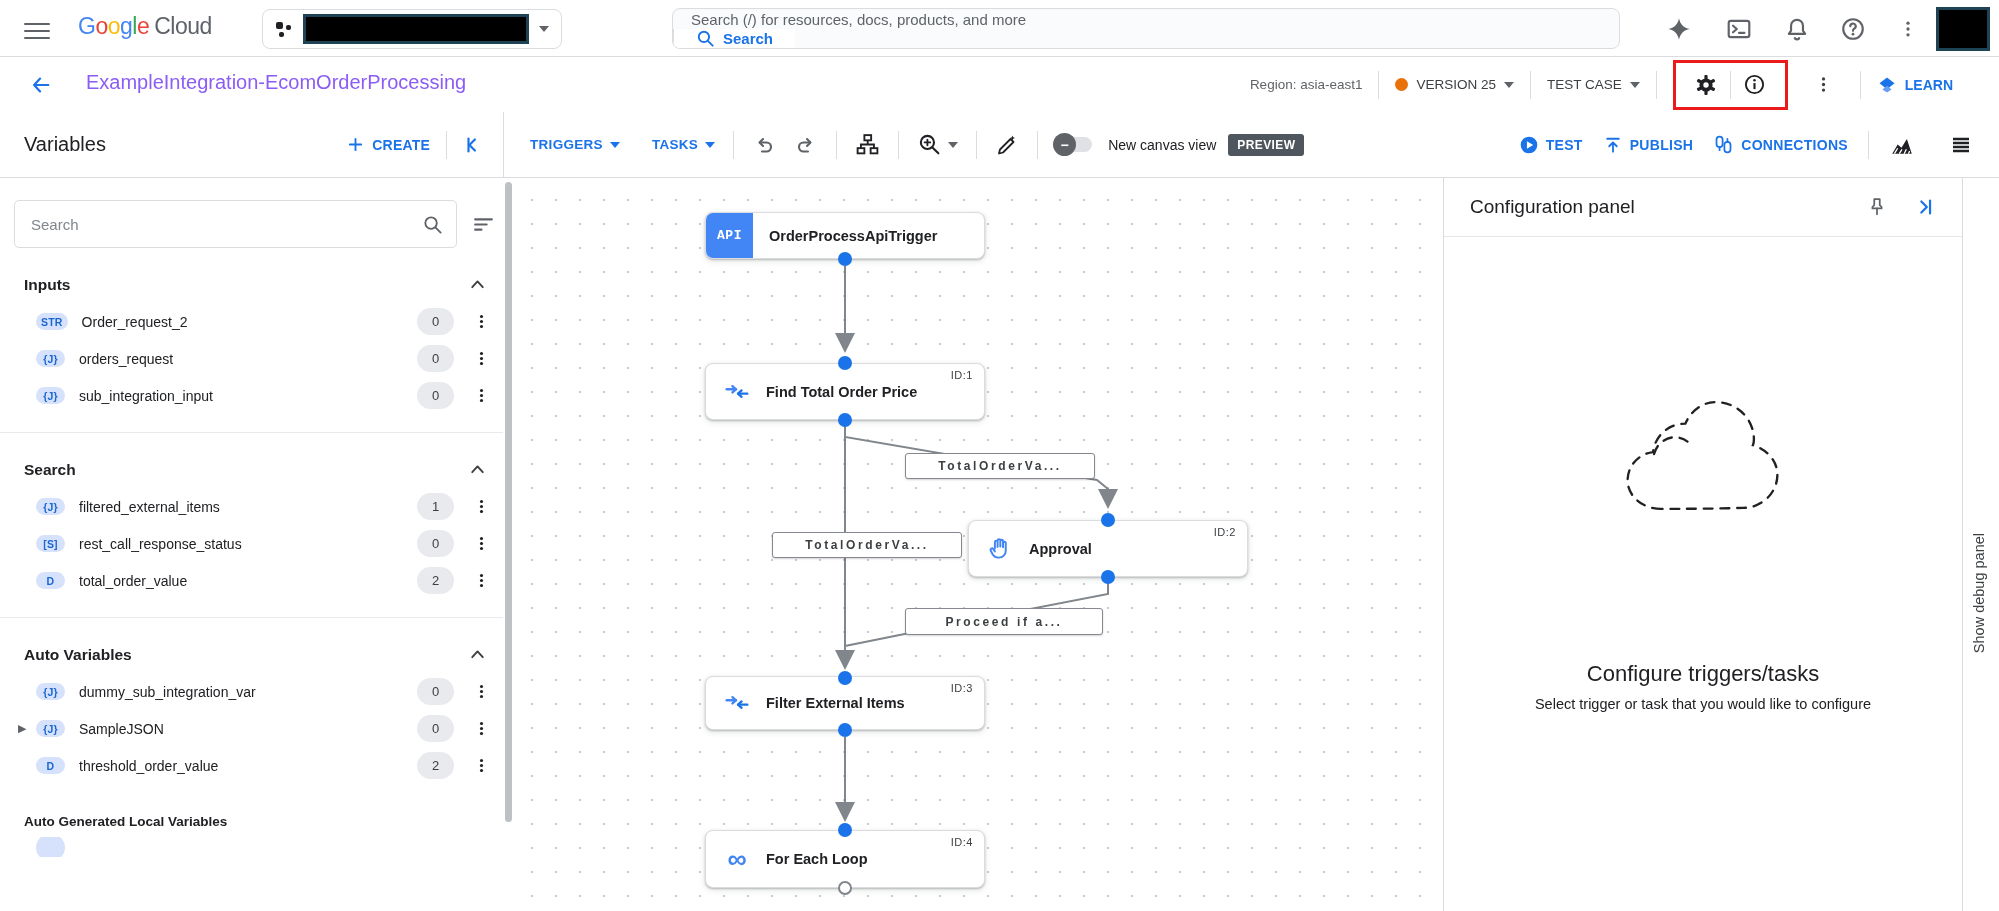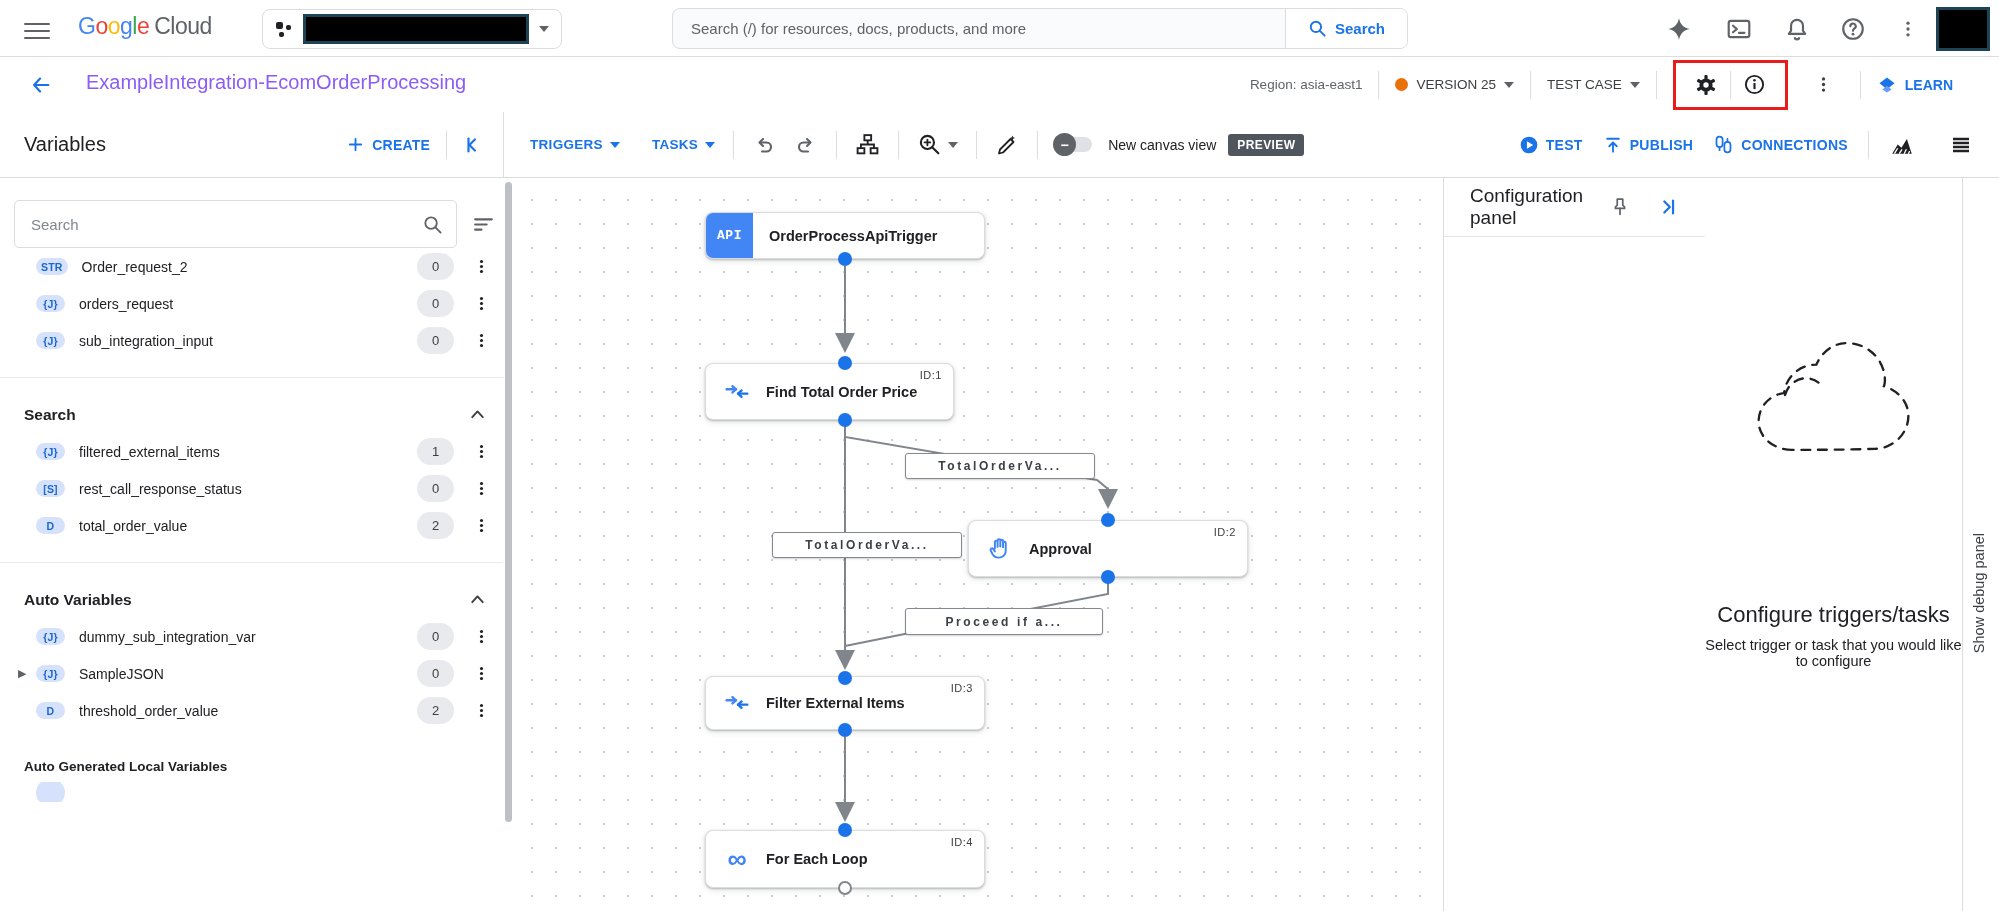--- a/index.html
+++ b/index.html
@@ -14,22 +14,22 @@
   .brand { position:absolute; left:78px; top:13px; font-size:23px; letter-spacing:-0.5px; }
   .brand .cloud { color:#5f6368; margin-left:5px; }
   .c-blue{color:#4285F4}.c-red{color:#EA4335}.c-yellow{color:#FBBC05}.c-green{color:#34A853}
   .proj-sel { position:absolute; left:262px; top:9px; width:300px; height:40px; border:1px solid #dadce0;
     border-radius:8px; display:flex; align-items:center; padding:0 12px; gap:10px; cursor:pointer; }
   .proj-icon { width:18px; height:18px; position:relative; flex:0 0 auto; }
   .proj-icon i { position:absolute; background:#202124; border-radius:2px; }
   .redact { flex:1; height:30px; background:#000; border:3px solid #1d4354; }
   .caret { width:0; height:0; border-left:5px solid transparent; border-right:5px solid transparent;
     border-top:6px solid #5f6368; flex:0 0 auto; }
-  .topsearch { position:absolute; left:672px; top:8px; width:736px; height:41px; border:1px solid #dadce0;
-    border-radius:8px; display:flex; overflow:hidden; background:#fafbfc; }
+  .topsearch { position:absolute; left:672px; top:8px; width:948px; height:41px; border:1px solid #dadce0;
+    border-radius:8px; display:flex; overflow:hidden; background:#fafbfc;flex-direction:column; }
   .topsearch input { flex:1; border:0; outline:0; background:transparent; padding:0 18px; font-size:15px;
     font-family:"Liberation Sans",sans-serif; color:#202124; }
   .topsearch input::placeholder { color:#5f6368; }
   .search-btn { width:122px; background:#fff; border-left:1px solid #dadce0; display:flex; align-items:center;
     justify-content:center; gap:8px; color:#1a73e8; font-size:15px; font-weight:bold; cursor:pointer; }
   .top-ic { position:absolute; top:16px; width:26px; height:26px; cursor:pointer; }
   .avatar { position:absolute; left:1936px; top:7px; width:54px; height:44px; background:#000; border:3px solid #1d4354; cursor:pointer; }
 
   
   .header2 { position:relative; height:55px; display:flex; align-items:center; }
@@ -104,21 +104,21 @@
   .nicon + .nlabel { margin-left:16px; }
   .api-block + .nlabel { margin-left:16px; }
   .inf { color:#4285F4; font-size:27px; font-weight:bold; line-height:0; }
   .edge-label { position:absolute; background:#fff; border:1px solid #85898f; border-radius:3px;
     box-shadow:0 1px 2px rgba(0,0,0,.18); display:flex; align-items:center; justify-content:center;
     font-size:12px; font-weight:bold; letter-spacing:2.6px; color:#3c4043; cursor:pointer; }
   .cdot { position:absolute; width:14px; height:14px; border-radius:50%; background:#1a73e8; z-index:5; }
   .cdot.open { background:#fff; border:2.5px solid #80868b; }
 
   
-  .config { width:519px; flex:0 0 auto; border-left:1px solid #dadce0; display:flex; }
+  .config { width:519px; flex:0 0 auto; border-left:1px solid #dadce0; display:flex; flex-direction:column; }
   .cfg-head { height:59px; border-bottom:1px solid #e4e6e9; display:flex; align-items:center; padding:0 26px; gap:26px; }
   .cfg-head .t { flex:1; font-size:19px; color:#202124; }
   .cfg-body { text-align:center; }
   .cloud-wrap { margin-top:152px; display:flex; justify-content:center; }
   .cfg-title { margin-top:142px; font-size:22px; font-weight:500; color:#202124; }
   .cfg-sub { margin-top:9px; font-size:14.5px; color:#202124; }
 
   
   .debugstrip { width:37px; flex:0 0 auto; border-left:1px solid #dadce0; position:relative; }
   .debug-label { position:absolute; left:8px; top:355px; writing-mode:vertical-rl; transform:rotate(180deg);
@@ -351,20 +351,26 @@
         <svg class="mag" width="23" height="23" viewBox="0 0 24 24">
             <circle cx="10.5" cy="10.5" r="6" fill="none" stroke="#5f6368" stroke-width="1.9"></circle>
             <path d="M15,15 L20.5,20.5" stroke="#5f6368" stroke-width="1.9" stroke-linecap="round"></path>
           </svg>
       </div>
       <svg width="25" height="25" viewBox="0 0 24 24">
           <path d="M4,7 H20 M4,12 H15 M4,17 H10" stroke="#5f6368" stroke-width="2.1" stroke-linecap="round"></path>
         </svg>
     </div>
 
+    <div class="sec-head">
+      <span class="t">Inputs</span>
+      <svg width="21" height="21" viewBox="0 0 24 24">
+          <path d="M6,15 L12,8.5 L18,15" fill="none" stroke="#3c4043" stroke-width="2.2" stroke-linecap="round" stroke-linejoin="round"></path>
+        </svg>
+    </div>
     <div>
 
         <div class="var-row">
           <span class="expander"></span>
           <span class="type-badge">STR</span>
           <span class="var-name">Order_request_2</span>
           <span class="count-badge">0</span>
           <span class="dots3">
             <svg width="17" height="17" viewBox="0 0 24 24">
               <circle cx="12" cy="5" r="2.2" fill="#202124"></circle>
@@ -534,21 +540,21 @@
         <path d="M594,399 L594,416 L460,442 L331,468"></path>
         <path d="M331,559 L331,641" marker-end="url(#arr)"></path>
       </g>
     </svg>
 
     <div class="node" style="left:191px;top:34px;width:280px;height:47px">
       <span class="api-block">API</span>
       <span class="nlabel">OrderProcessApiTrigger</span>
     </div>
 
-    <div class="node" style="left:191px;top:185px;width:249px;height:57px">
+    <div class="node" style="left:191px;top:185px;width:280px;height:57px">
       <span class="nid">ID:1</span>
       <svg class="nicon" width="26" height="26" viewBox="0 0 24 24">
           <path d="M2.5,9.5 H11" stroke="#4285F4" stroke-width="2.2" stroke-linecap="round"></path>
           <path d="M11,9.5 L7.8,6.6 M11,9.5 L7.8,12.4" stroke="#4285F4" stroke-width="2.2" stroke-linecap="round" stroke-linejoin="round" fill="none"></path>
           <path d="M21.5,13.5 H13" stroke="#1a73e8" stroke-width="2.2" stroke-linecap="round"></path>
           <path d="M13,13.5 L16.2,10.6 M13,13.5 L16.2,16.4" stroke="#1a73e8" stroke-width="2.2" stroke-linecap="round" stroke-linejoin="round" fill="none"></path>
         </svg>
       <span class="nlabel">Find Total Order Price</span>
     </div>
 

